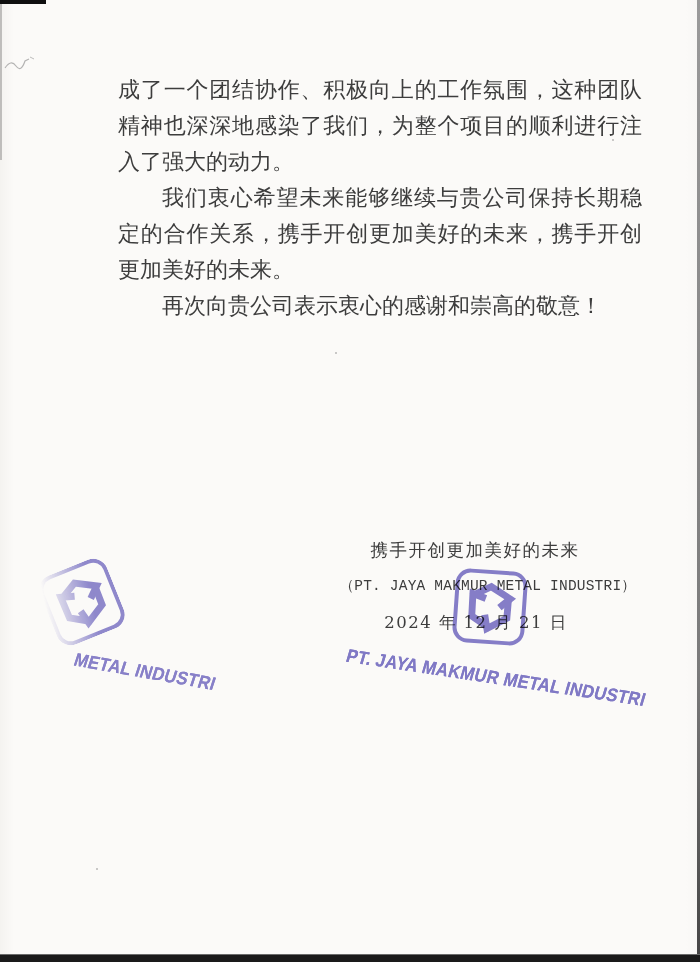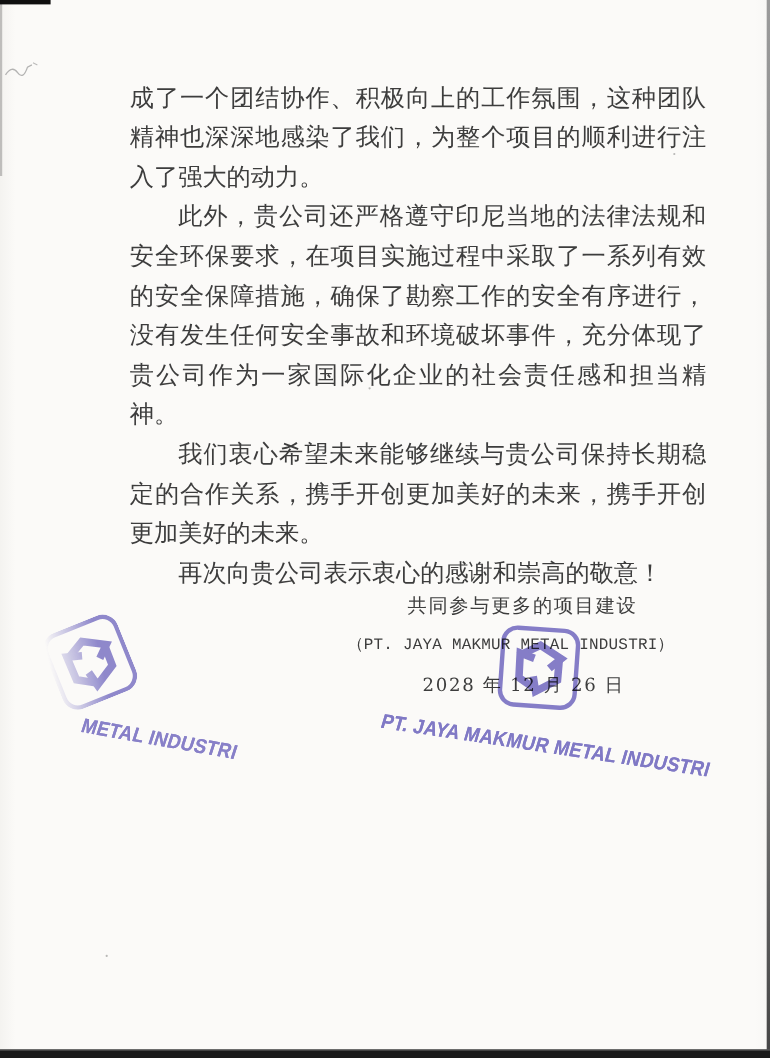--- a/index.html
+++ b/index.html
@@ -13,21 +13,21 @@
   
   .body-text{
     position:absolute;left:118px;top:72px;width:524px;
     font-size:22px;line-height:36px;text-align:justify;
   }
   .para{margin:0;text-indent:2em;}
   .para.first{text-indent:0;}
   
   .sig-cn{position:absolute;left:355px;top:538px;width:240px;text-align:center;
     font-size:17.5px;letter-spacing:1.5px;white-space:nowrap;}
-  .sig-en{position:absolute;left:316px;top:576px;width:320px;text-align:left;
+  .sig-en{position:absolute;left:316px;top:576px;width:320px;text-align:right;
     font-family:"Liberation Mono","DejaVu Sans Mono",monospace;
     font-size:14.5px;letter-spacing:0.2px;white-space:nowrap;}
   .sig-date{position:absolute;left:356px;top:612px;width:240px;text-align:center;
     font-size:16.5px;letter-spacing:1.5px;white-space:nowrap;}
   
   .stamp{color:var(--ink,#6c64c2);mix-blend-mode:multiply;}
   .stamp-square{
     position:absolute;width:64px;height:66px;
     border:4.5px solid var(--ink,#6c64c2);border-radius:15px;
     opacity:.82;z-index:5;
@@ -58,28 +58,27 @@
   .pen-mark{position:absolute;left:4px;top:54px;z-index:4;opacity:.65;}
   .speck{position:absolute;width:2px;height:2px;border-radius:50%;background:rgba(60,60,60,.35);}
 </style>
 </head>
 <body style="--ink: #6c64c2; --text-ink: #3d3d3d;">
 
 <div class="page">
 
   <div class="body-text">
     <p class="para first">成了一个团结协作、积极向上的工作氛围，这种团队精神也深深地感染了我们，为整个项目的顺利进行注入了强大的动力。</p>
-    <p class="para">此外，贵公司还严格遵守印尼当地的法律法规和安全环保要求，在项目实施过程中采取了一系列有效的安全保障措施，确保了勘察工作的安全有序进行，没有发生任何安全事故和环境破坏事件，充分体现了贵公司作为一家国际化企业的社会责任感和担当精神。</p>
     <p class="para">我们衷心希望未来能够继续与贵公司保持长期稳定的合作关系，携手开创更加美好的未来，携手开创更加美好的未来。</p>
     <p class="para">再次向贵公司表示衷心的感谢和崇高的敬意！</p>
   </div>
 
-  <div class="sig-cn">共同参与更多的项目建设</div>
+  <div class="sig-cn">携手开创更加美好的未来</div>
   <div class="sig-en">（PT. JAYA MAKMUR METAL INDUSTRI）</div>
-  <div class="sig-date">2028 年 12 月 26 日</div>
+  <div class="sig-date">2024 年 12 月 21 日</div>
 
   <div class="stamp stamp-square right">
     <svg width="58" height="60" viewBox="-40 -40 80 80" fill="none" stroke="currentColor" stroke-width="9.5" stroke-linejoin="miter">
       <path d="M -27,-13 L 0,-28 L 27,-13 L 13,0"></path>
       <path d="M -27,-13 L 0,-28 L 27,-13 L 13,0" transform="rotate(120)"></path>
       <path d="M -27,-13 L 0,-28 L 27,-13 L 13,0" transform="rotate(240)"></path>
     </svg>
   </div>
   <div class="stamp stamp-text right">PT. JAYA MAKMUR METAL INDUSTRI</div>
 

